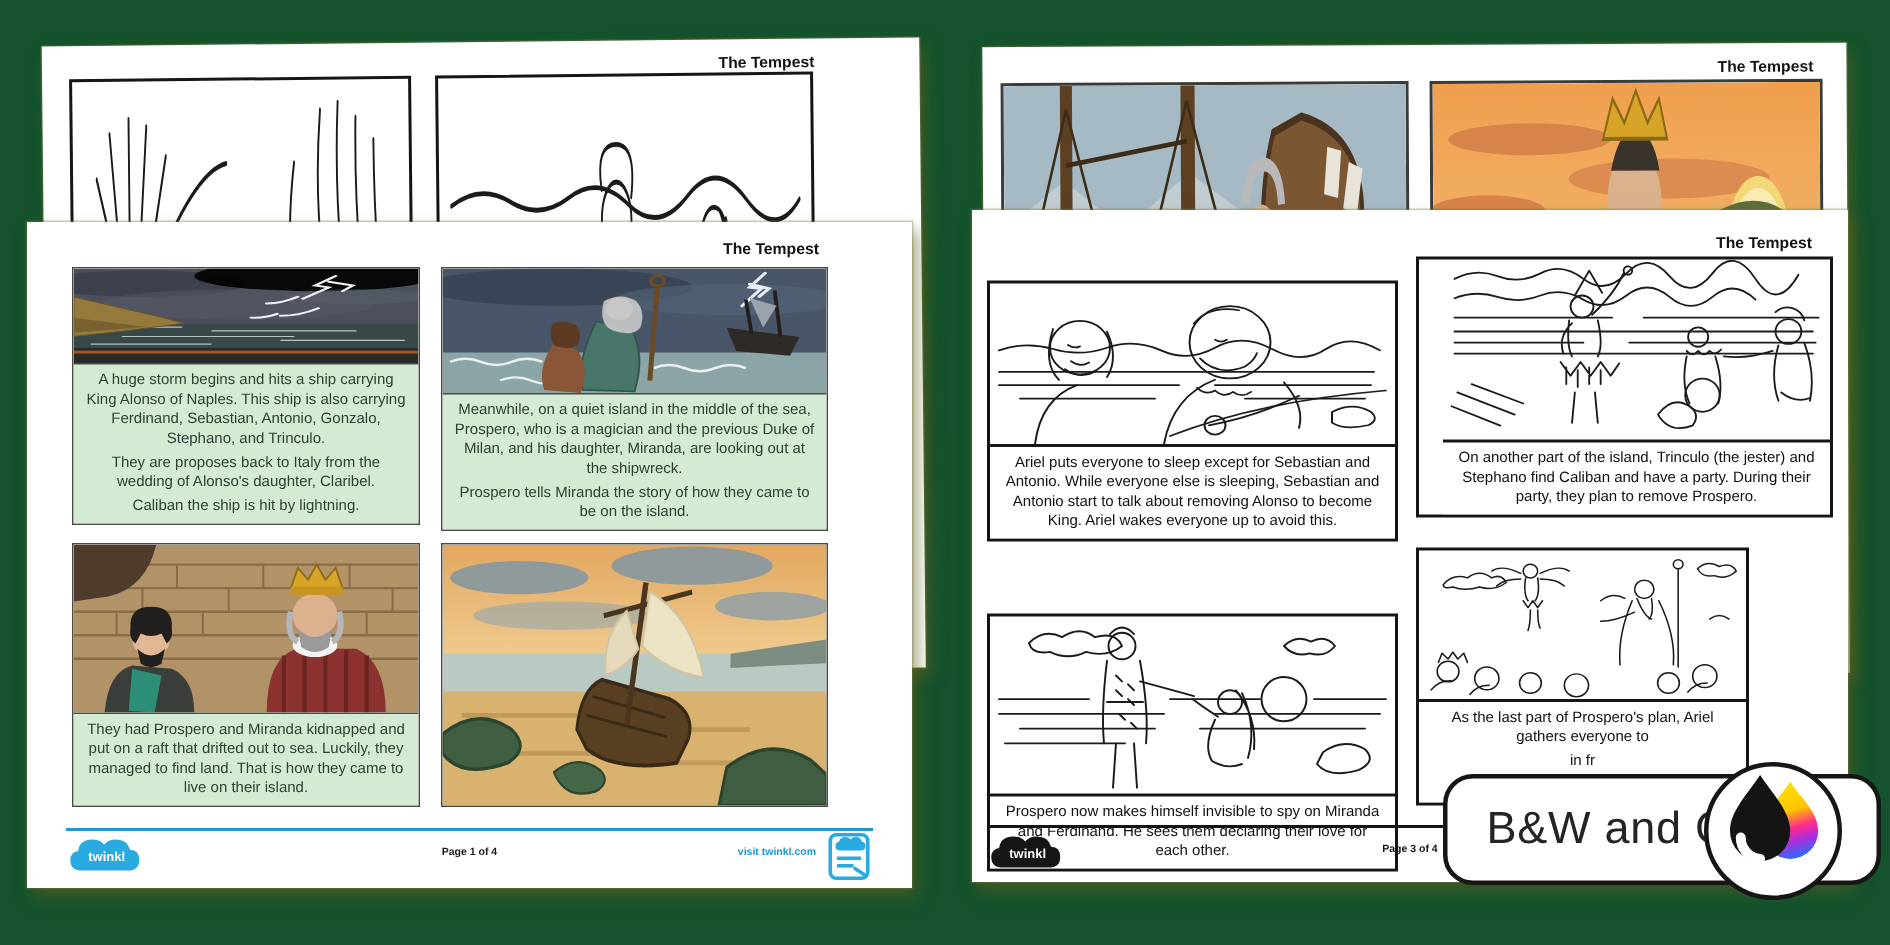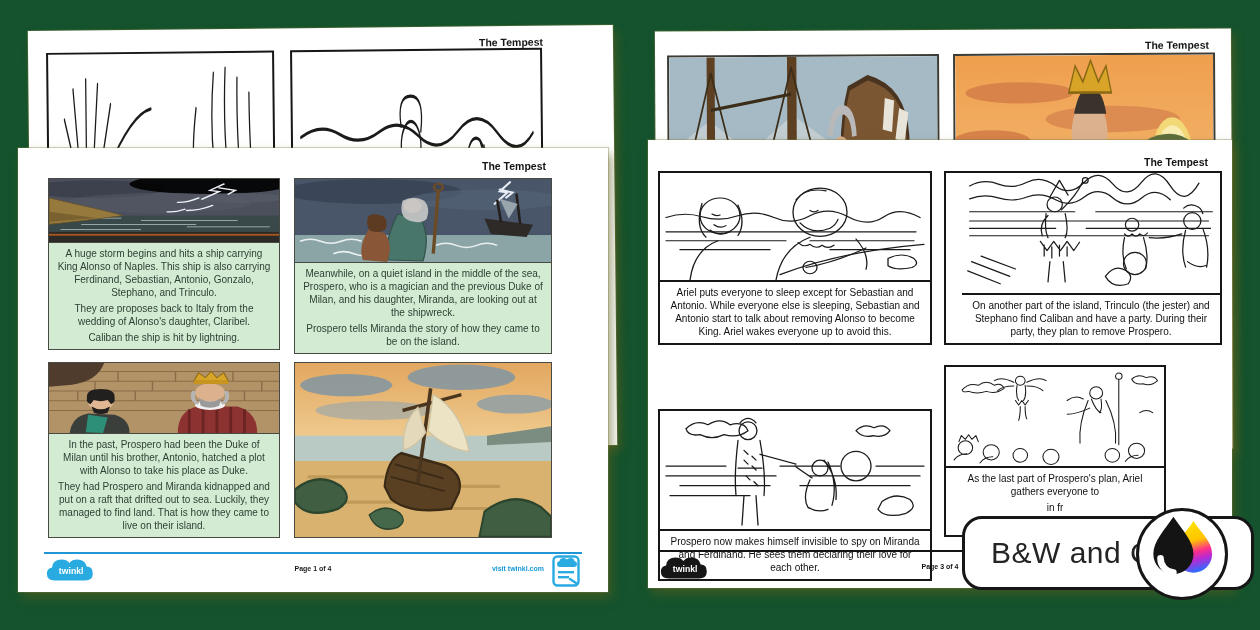--- a/index.html
+++ b/index.html
@@ -208,21 +208,20 @@
           <path d="M122,66 v34 M134,63 v37 M146,62 v38 M158,63 v37 M170,66 v34" stroke="#6a2422" stroke-width="2.4"></path>
           <ellipse cx="140" cy="60" rx="13" ry="7" fill="#f2f2f2"></ellipse>
           <circle cx="140" cy="42" r="13" fill="#dcb28e"></circle>
           <path d="M126,40 q-3,14 4,18 M154,40 q3,14 -4,18" stroke="#b5b5b5" stroke-width="3.5" fill="none"></path>
           <path d="M130,50 q10,10 20,0 l-2,11 q-8,6 -16,0 Z" fill="#9a9a9a"></path>
           <path d="M126,26 l4,-12 l6,7 l5,-9 l5,9 l6,-7 l4,12 Z" fill="#d8a428" stroke="#8a6a14"></path>
           <rect x="126" y="25" width="30" height="5" fill="#c89420"></rect>
         </svg>
       </div>
       <div class="caption">
-          <p>In the past, Prospero had been the Duke of Milan until his brother, Antonio, hatched a plot with Alonso to take his place as Duke.</p>
           <p>They had Prospero and Miranda kidnapped and put on a raft that drifted out to sea. Luckily, they managed to find land. That is how they came to live on their island.</p>
         </div>
     </div>
 
     <div class="panel colorp" style="left:276px;top:214px;width:258px;height:176px;">
       <div class="art">
         <svg viewBox="0 0 200 110" preserveAspectRatio="none">
           <defs>
             <linearGradient id="sky4" x1="0" y1="0" x2="0" y2="1">
               <stop offset="0" stop-color="#e2a760"></stop>
@@ -267,21 +266,21 @@
         <rect x="6" y="16" width="16" height="2.4" fill="#29abe2"></rect>
         <rect x="6" y="21" width="11" height="2.4" fill="#29abe2"></rect>
         <path d="M18,24 l6,4" stroke="#29abe2" stroke-width="2.4" stroke-linecap="round"></path>
       </svg>
     </div>
   </div>
 
   <div class="page front" style="left:648px;top:140px;width:584px;height:448px;">
     <div class="page-header" style="top:16px;right:24px;">The Tempest</div>
 
-    <div class="panel bwp" style="left:10px;top:31px;width:274px;height:174px;">
+    <div class="panel bwp" style="left:10px;top:47px;width:274px;height:174px;">
       <div class="art">
         <svg viewBox="0 0 270 120" preserveAspectRatio="none" class="lineart">
           <path d="M6,50 q18,-7 36,-1 t36,-1 t36,2 t36,-2 t38,1 t36,0 t36,1"></path>
           <path d="M6,66 h250 M6,76 h120 M150,76 h104 M20,86 h90 M170,86 h80"></path>
           <path d="M120,114 q60,-26 144,-34"></path>
           <circle cx="60" cy="48" r="20"></circle>
           <path d="M42,34 q-7,26 4,38 M78,36 q8,20 0,34 M52,46 q4,3 8,1 M54,58 q6,5 12,1 M50,64 q10,8 20,2"></path>
           <path d="M30,120 q4,-34 28,-44"></path>
           <circle cx="160" cy="44" r="27"></circle>
           <path d="M140,56 q12,14 30,6 q6,-4 8,-10 M136,30 q10,-14 30,-10 M150,42 q4,3 8,0"></path>

